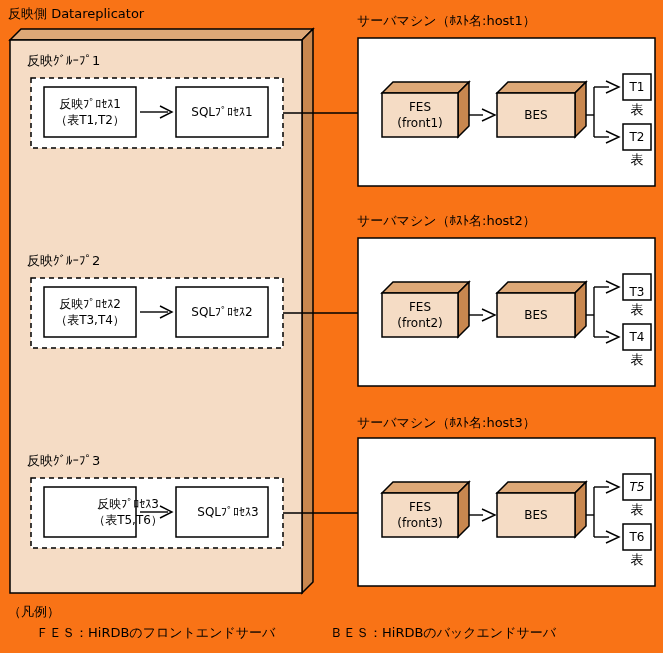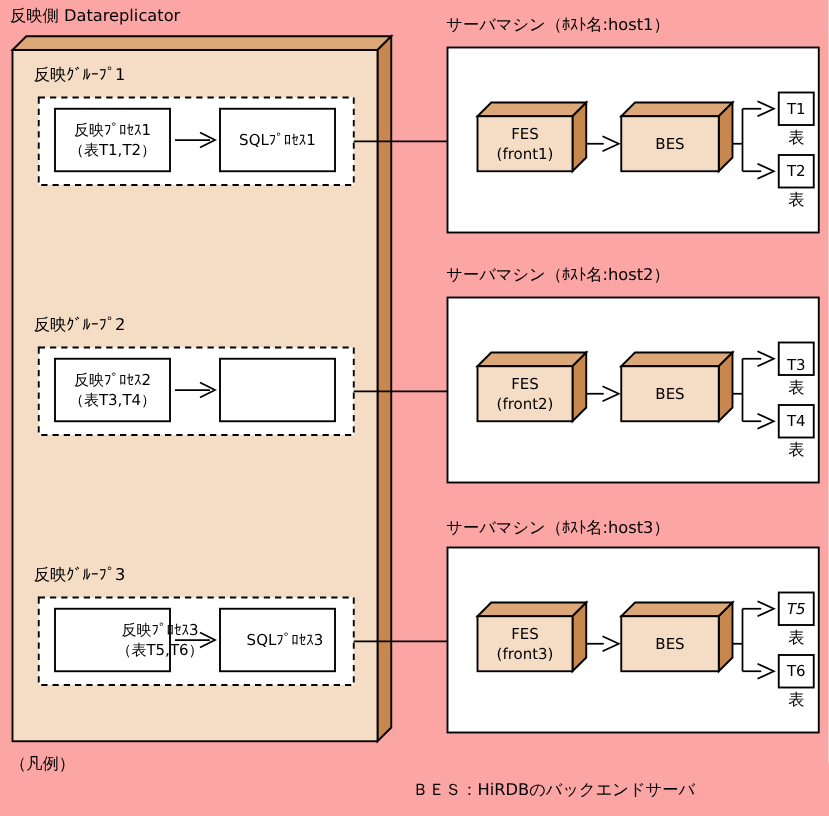--- a/index.html
+++ b/index.html
@@ -1,17 +1,17 @@
 <!DOCTYPE html>
 <html><head>
 <meta charset="utf-8">
 <style>
   html,body { margin:0; padding:0; background:#ffffff; }
   .canvas {
-    position:relative; width:663px; height:653px; background:#fca5a5;
+    position:relative; width:663px; height:653px; background:#f97316;
     font-family:"DejaVu Sans", sans-serif; color:#000; overflow:hidden;
   }
   .canvas > svg { position:absolute; left:0; top:0; }
   .shape { stroke:#000000; stroke-width:1.5; }
   .wire  { stroke:#000000; stroke-width:1.4; fill:none; }
   .head  { stroke:#000000; stroke-width:1.4; fill:none; }
   .dashedbox { stroke-dasharray:5 4; }
   .lbl { position:absolute; font-size:13px; white-space:nowrap; line-height:1.2; }
   .boxtxt {
     position:absolute; display:flex; flex-direction:column;
@@ -127,20 +127,21 @@
   <div class="boxtxt" style="left:623px; top:74px; width:28px; height:26px;">T1</div>
   <div class="caption" style="left:617px; top:101px; width:40px;">表</div>
   <div class="boxtxt" style="left:623px; top:124px; width:28px; height:26px;">T2</div>
   <div class="caption" style="left:617px; top:151px; width:40px;">表</div>
 
   <div class="lbl" style="left:27px; top:253px;">反映ｸﾞﾙｰﾌﾟ2</div>
   <div class="boxtxt" style="left:44px; top:287px; width:92px; height:50px;">
     <span>反映ﾌﾟﾛｾｽ2</span>
     <span>（表T3,T4）</span>
   </div>
+  <div class="boxtxt" style="left:176px; top:287px; width:92px; height:50px;">SQLﾌﾟﾛｾｽ2</div>
   <div class="lbl" style="left:357px; top:213px;">サーバマシン（ﾎｽﾄ名:host2）</div>
   <div class="boxtxt" style="left:382px; top:293px; width:76px; height:44px;">
     <span>FES</span>
     <span>(front2)</span>
   </div>
   <div class="boxtxt" style="left:497px; top:293px; width:78px; height:44px;">BES</div>
   <div class="boxtxt" style="left:623px; top:274px; width:28px; height:36px;">T3</div>
   <div class="caption" style="left:617px; top:301px; width:40px;">表</div>
   <div class="boxtxt" style="left:623px; top:324px; width:28px; height:26px;">T4</div>
   <div class="caption" style="left:617px; top:351px; width:40px;">表</div>
@@ -156,15 +157,16 @@
     <span>FES</span>
     <span>(front3)</span>
   </div>
   <div class="boxtxt" style="left:497px; top:493px; width:78px; height:44px;">BES</div>
   <div class="boxtxt" style="left:623px; top:474px; width:28px; height:26px;font-style:italic;">T5</div>
   <div class="caption" style="left:617px; top:501px; width:40px;">表</div>
   <div class="boxtxt" style="left:623px; top:524px; width:28px; height:26px;">T6</div>
   <div class="caption" style="left:617px; top:551px; width:40px;">表</div>
 
   <div class="lbl" style="left:8px; top:604px;">（凡例）</div>
+  <div class="lbl" style="left:36px; top:625px;">ＦＥＳ：HiRDBのフロントエンドサーバ</div>
   <div class="lbl" style="left:330px; top:625px;">ＢＥＳ：HiRDBのバックエンドサーバ</div>
 
 </div>
 
 </body></html>

